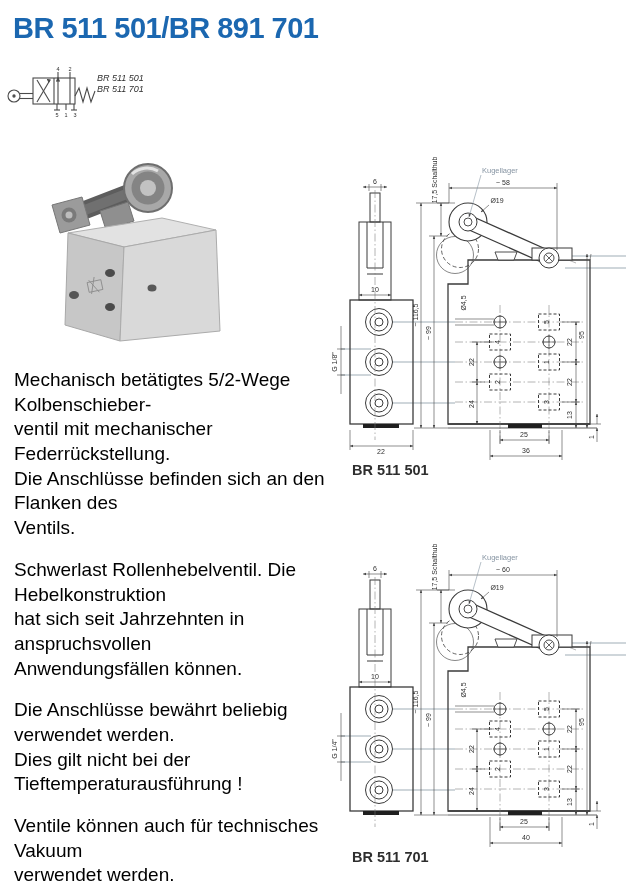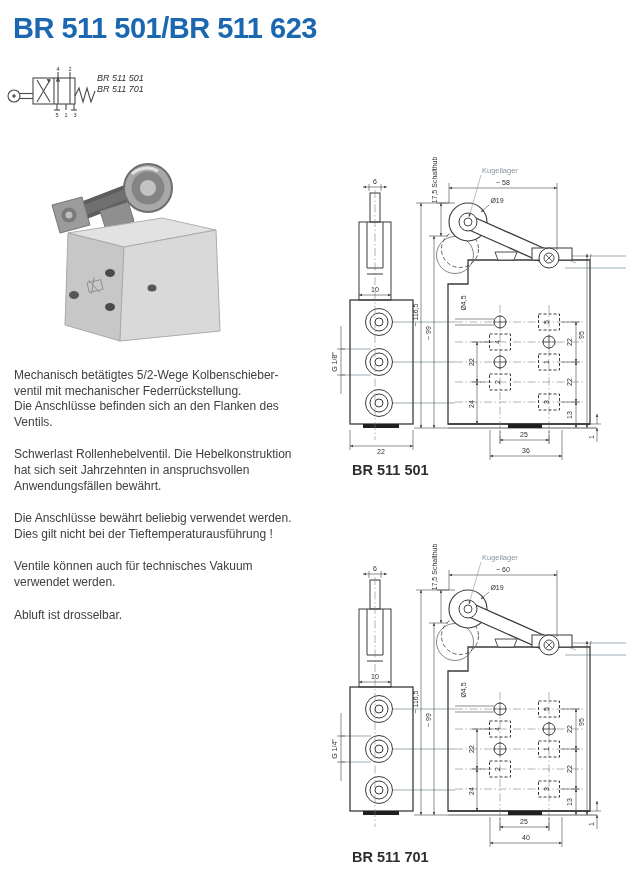--- a/index.html
+++ b/index.html
@@ -9,40 +9,40 @@
     overflow:hidden;
   }
   .page-title{
     position:absolute;left:13px;top:12px;
     font-size:29px;font-weight:bold;letter-spacing:-0.5px;color:#1b67b0;
   }
   .schematic{position:absolute;left:5px;top:65px;}
   .photo{position:absolute;left:40px;top:155px;}
   .description{position:absolute;left:14px;top:368px;width:332px;}
   .description p{
-    margin:0 0 17px 0;font-size:12px;line-height:1.3;color:#404040;
+    margin:0 0 17px 0;font-size:19px;line-height:1.3;color:#000000;
     white-space:pre-line;
   }
   .drawing{position:absolute;left:330px;width:297px;height:320px;}
   #drawing1{top:150px;}
   #drawing2{top:537px;}
   .drawing-caption{
     position:absolute;left:352px;font-size:14.5px;font-weight:bold;color:#2e2e2e;
   }
   #caption1{top:462px;}
   #caption2{top:849px;}
   #drawing2 .dim-side-bottom{display:none;}
   svg text{font-family:"Liberation Sans","DejaVu Sans",sans-serif;fill:#2f2f2f;}
   svg .dimtxt{font-size:7px;}
   svg .lbl-gray{fill:#8795a3;}
 </style>
 </head>
 <body>
 
-<div class="page-title">BR 511 501/BR 511 623</div>
+<div class="page-title">BR 511 501/BR 891 701</div>
 
 <svg class="schematic" width="155" height="58" viewBox="5 65 155 58">
   <g stroke="#4a4a4a" stroke-width="1.1" fill="none">
 
     <circle cx="14" cy="96" r="6"></circle>
     <circle cx="14" cy="96" r="1.1" fill="#4a4a4a"></circle>
     <line x1="20" y1="93.5" x2="33" y2="93.5"></line>
     <line x1="20" y1="98.5" x2="33" y2="98.5"></line>
 
     <rect x="33" y="78" width="42" height="26"></rect>
@@ -117,21 +117,21 @@
   </g>
 </svg>
 
 <div class="description">
   <p>Mechanisch betätigtes 5/2-Wege Kolbenschieber-
 ventil mit mechanischer Federrückstellung.
 Die Anschlüsse befinden sich an den Flanken des
 Ventils.</p>
   <p>Schwerlast Rollenhebelventil. Die Hebelkonstruktion
 hat sich seit Jahrzehnten in anspruchsvollen
-Anwendungsfällen bewährt.</p>
+Anwendungsfällen können.</p>
   <p>Die Anschlüsse bewährt beliebig verwendet werden.
 Dies gilt nicht bei der Tieftemperaturausführung !</p>
   <p>Ventile können auch für technisches Vakuum
 verwendet werden.</p>
   <p>Abluft ist drosselbar.</p>
 </div>
 
 <svg id="drawing1" class="drawing" viewBox="330 150 297 320">
   <defs>
     <marker id="ah" viewBox="0 0 10 10" refX="9" refY="5" markerWidth="5.5" markerHeight="5.5" orient="auto-start-reverse">

